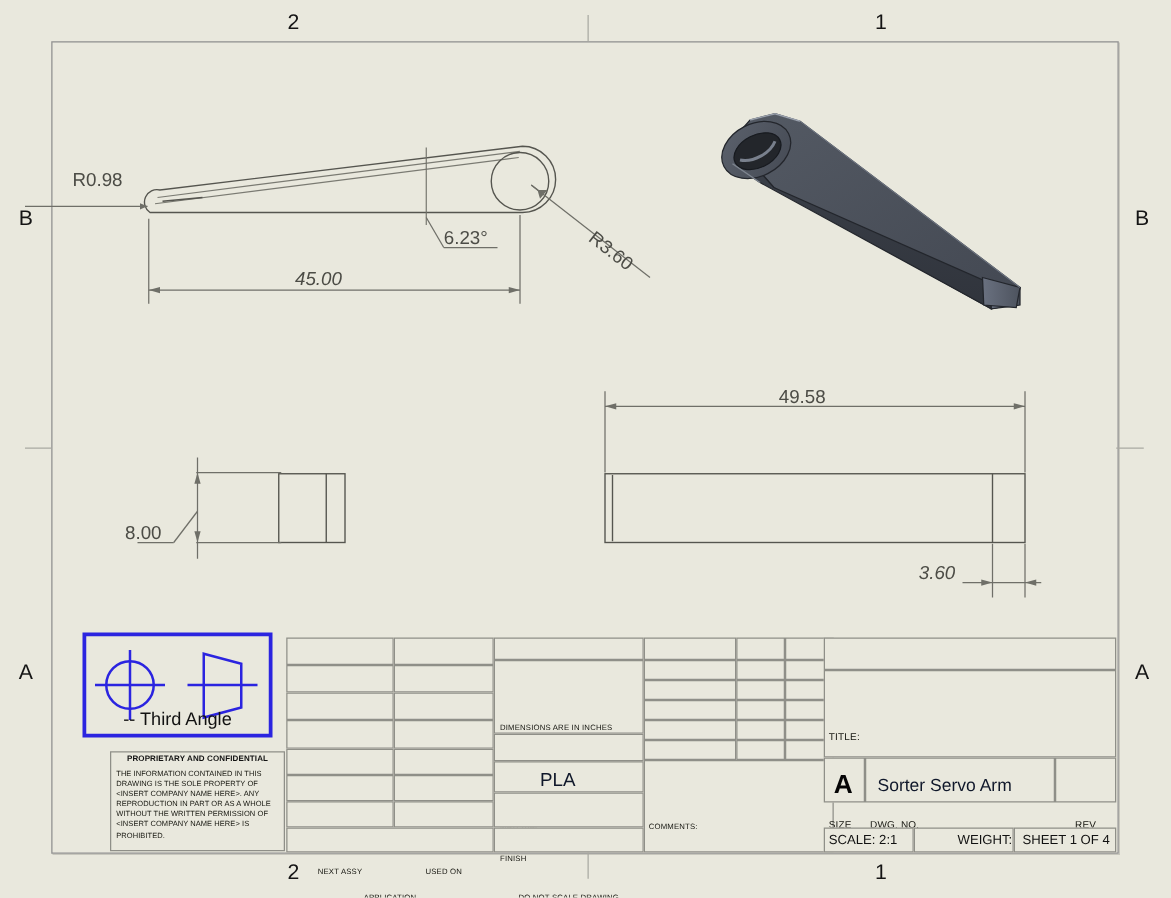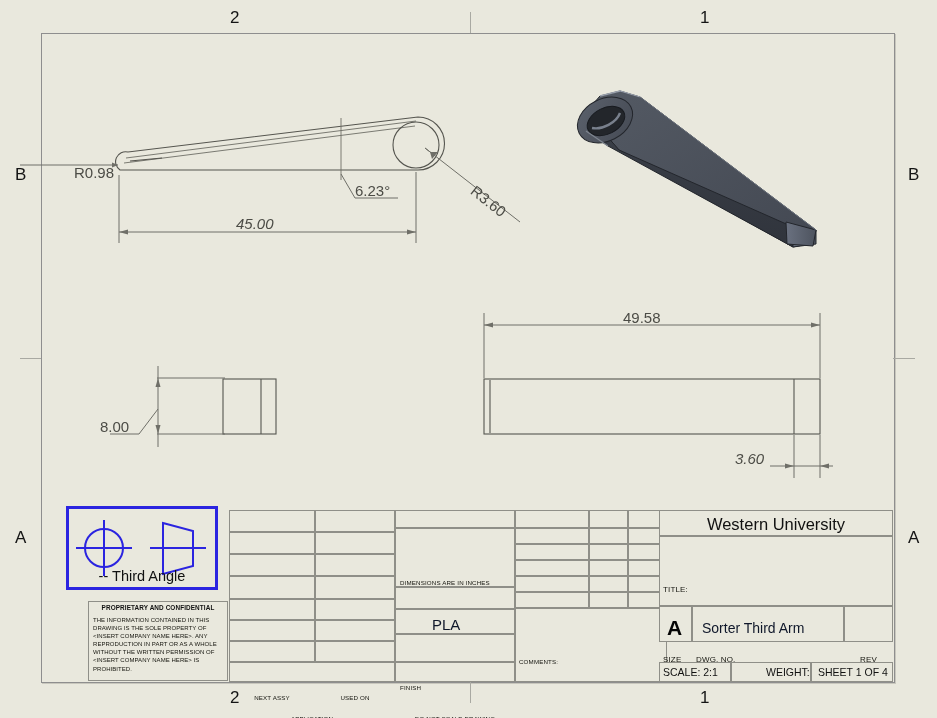--- a/index.html
+++ b/index.html
@@ -150,21 +150,21 @@
     <polygon class="dim-arrow" points="484,325 493,322.5 493,327.5"></polygon>
     <polygon class="dim-arrow" points="820,325 811,322.5 811,327.5"></polygon>
 
     <line class="dim" x1="794" y1="435" x2="794" y2="478"></line>
     <line class="dim" x1="820" y1="435" x2="820" y2="478"></line>
     <line class="dim" x1="770" y1="466" x2="833" y2="466"></line>
     <polygon class="dim-arrow" points="794,466 785,463.5 785,468.5"></polygon>
     <polygon class="dim-arrow" points="820,466 829,463.5 829,468.5"></polygon>
   </svg>
 
-  <div class="dimtext" style="left:58px;top:164px;margin-left:16px;">R0.98</div>
+  <div class="dimtext" style="left:58px;top:136px;">R0.98</div>
   <div class="dimtext" style="left:478px;top:182px;transform:rotate(38deg);transform-origin:0 0;">R3.60</div>
   <div class="dimtext" style="left:355px;top:182px;">6.23°</div>
   <div class="dimtext" style="left:236px;top:215px;font-style:italic;">45.00</div>
   <div class="dimtext" style="left:100px;top:418px;">8.00</div>
   <div class="dimtext" style="left:623px;top:309px;">49.58</div>
   <div class="dimtext" style="left:735px;top:450px;font-style:italic;">3.60</div>
 
   <svg width="937" height="718">
     <defs>
       <linearGradient id="gTop" x1="0" y1="0" x2="1" y2="1">
@@ -296,33 +296,32 @@
 
   <div class="tb-cell" style="left:515px;top:592px;width:74px;height:16px;"></div>
   <div class="tb-txt" style="left:519px;top:597px;">Q.A.</div>
   <div class="tb-cell" style="left:589px;top:592px;width:39px;height:16px;"></div>
   <div class="tb-cell" style="left:628px;top:592px;width:39px;height:16px;"></div>
 
   <div class="tb-cell" style="left:515px;top:608px;width:152px;height:74px;"></div>
   <div class="tb-txt" style="left:519px;top:612px;">COMMENTS:</div>
 
   <div class="tb-cell" style="left:659px;top:510px;width:234px;height:26px;"></div>
-  <div class="big-title" style="left:659px;top:515px;width:234px;text-align:center;">Western University</div>
 
   <div class="tb-cell" style="left:659px;top:536px;width:234px;height:70px;"></div>
   <div class="tb-txt tb-lbl" style="left:663px;top:540px;font-size:8px;">TITLE:</div>
   <div class="tb-txt" style="left:700px;top:560px;font-size:12px;"></div>
 
   <div class="tb-cell" style="left:659px;top:606px;width:33px;height:36px;"></div>
   <div class="tb-txt" style="left:663px;top:610px;font-size:8px;">SIZE</div>
   <div class="sizeA" style="left:667px;top:616px;">A</div>
 
   <div class="tb-cell" style="left:692px;top:606px;width:152px;height:36px;"></div>
   <div class="tb-txt" style="left:696px;top:610px;font-size:8px;">DWG.  NO.</div>
-  <div class="mid-title" style="left:702px;top:620px;">Sorter Third Arm</div>
+  <div class="mid-title" style="left:702px;top:620px;">Sorter Servo Arm</div>
 
   <div class="tb-cell" style="left:844px;top:606px;width:49px;height:36px;"></div>
   <div class="tb-txt c" style="left:844px;top:610px;width:49px;font-size:8px;">REV</div>
   <div class="tb-txt c" style="left:844px;top:624px;width:49px;font-size:10px;"></div>
 
   <div class="tb-cell" style="left:659px;top:662px;width:72px;height:20px;"></div>
   <div class="tb-foot" style="left:663px;top:666px;">SCALE: 2:1</div>
   <div class="tb-cell" style="left:731px;top:662px;width:80px;height:20px;"></div>
   <div class="tb-foot" style="left:750px;top:666px;margin-left:16px;">WEIGHT:</div>
   <div class="tb-cell" style="left:811px;top:662px;width:82px;height:20px;"></div>

